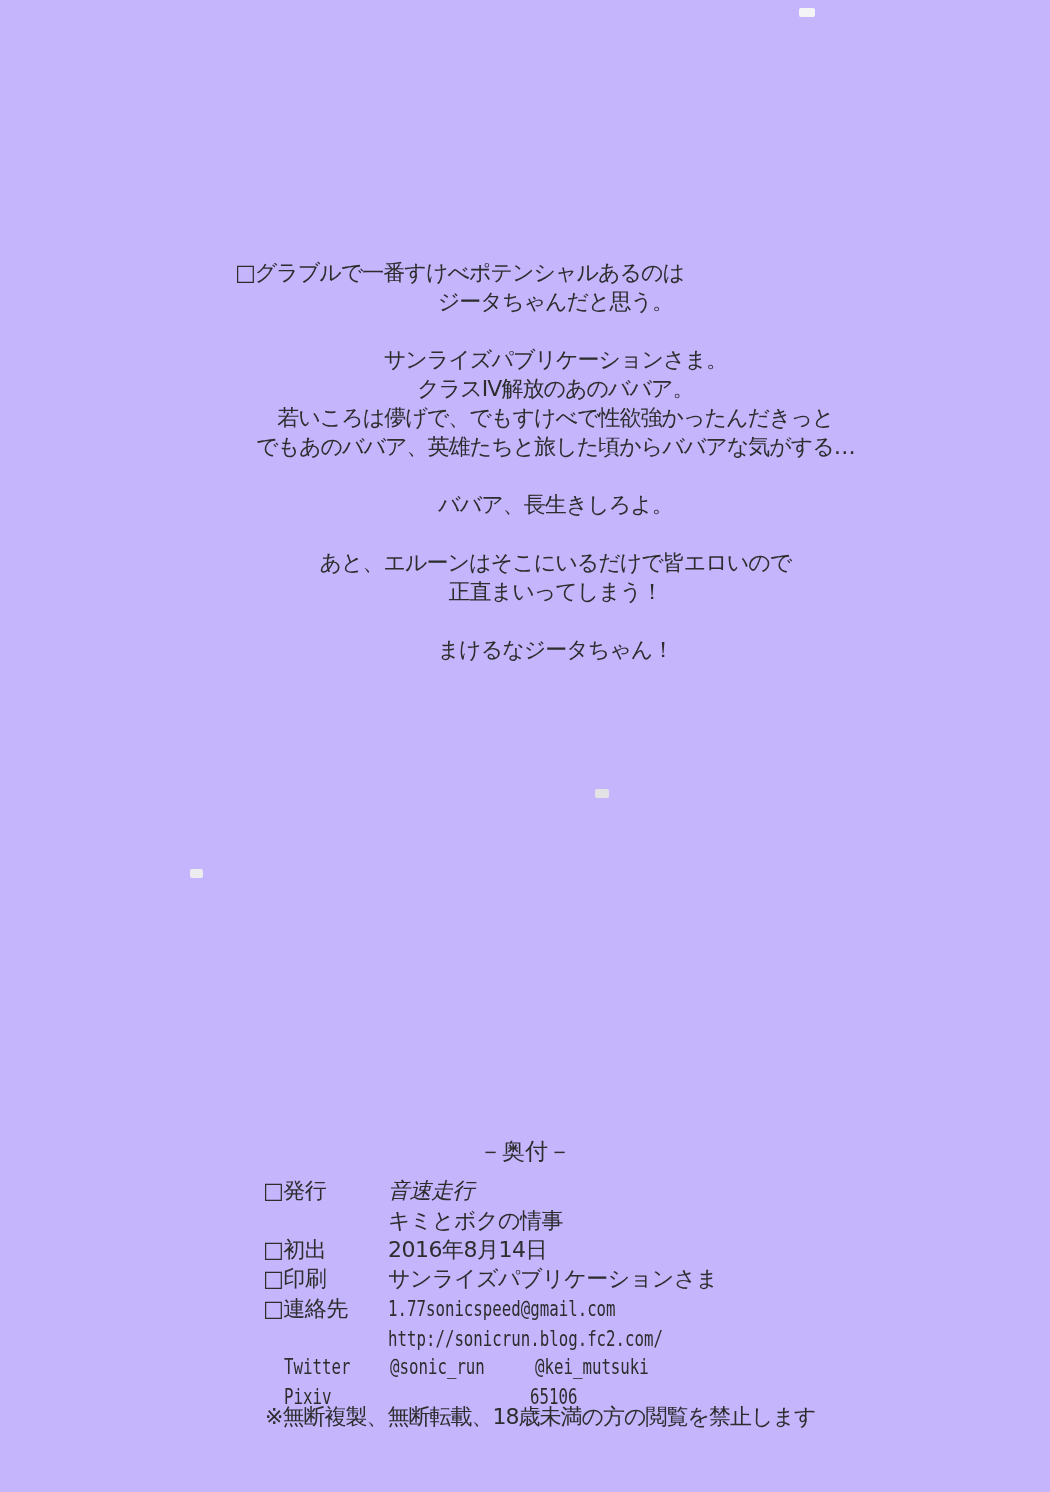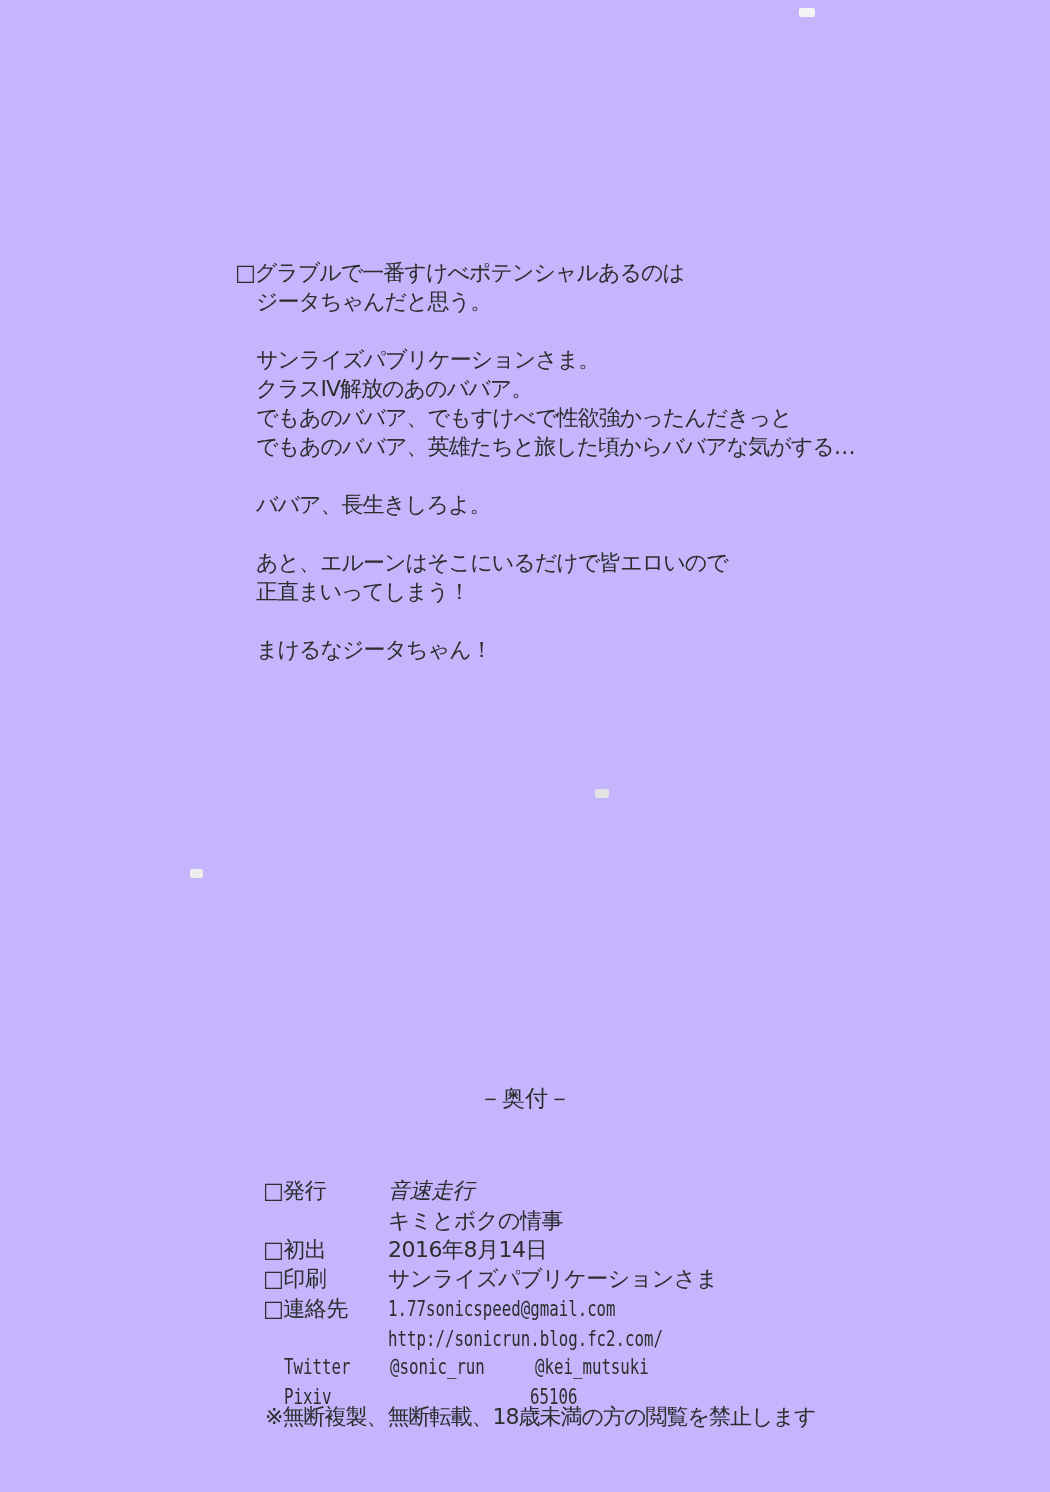--- a/index.html
+++ b/index.html
@@ -21,25 +21,25 @@
     position: absolute;
     left: 235px;
     top: 258px;
     font-size: 22px;
     letter-spacing: -1px;
     line-height: 29px;
   }
   .afterword .para { margin: 0; }
   .afterword .para + .para { margin-top: 29px; }
   .afterword .line { height: 29px; white-space: nowrap; }
-  .afterword .line.indent { padding-left: 21px; }
+  .afterword .line.indent { padding-left: 21px; text-align: center; }
   
   .colophon-heading {
     position: absolute;
-    left: 0; top: 1083px;
+    left: 0; top: 1136px;
     width: 1050px;
     text-align: center;
     font-size: 23px;
     letter-spacing: 0px;
     white-space: nowrap;
   }
   .c-abs {
     position: absolute;
     white-space: nowrap;
     font-size: 22px;
@@ -75,21 +75,21 @@
 <div class="page">
 
   <div class="afterword">
     <div class="para">
       <div class="line">□グラブルで一番すけべポテンシャルあるのは</div>
       <div class="line indent">ジータちゃんだと思う。</div>
     </div>
     <div class="para">
       <div class="line indent">サンライズパブリケーションさま。</div>
       <div class="line indent">クラスIV解放のあのババア。</div>
-      <div class="line indent">でもあのババア、でもすけべで性欲強かったんだきっと</div>
+      <div class="line indent">若いころは儚げで、でもすけべで性欲強かったんだきっと</div>
       <div class="line indent">でもあのババア、英雄たちと旅した頃からババアな気がする…</div>
     </div>
     <div class="para">
       <div class="line indent">ババア、長生きしろよ。</div>
     </div>
     <div class="para">
       <div class="line indent">あと、エルーンはそこにいるだけで皆エロいので</div>
       <div class="line indent">正直まいってしまう！</div>
     </div>
     <div class="para">

